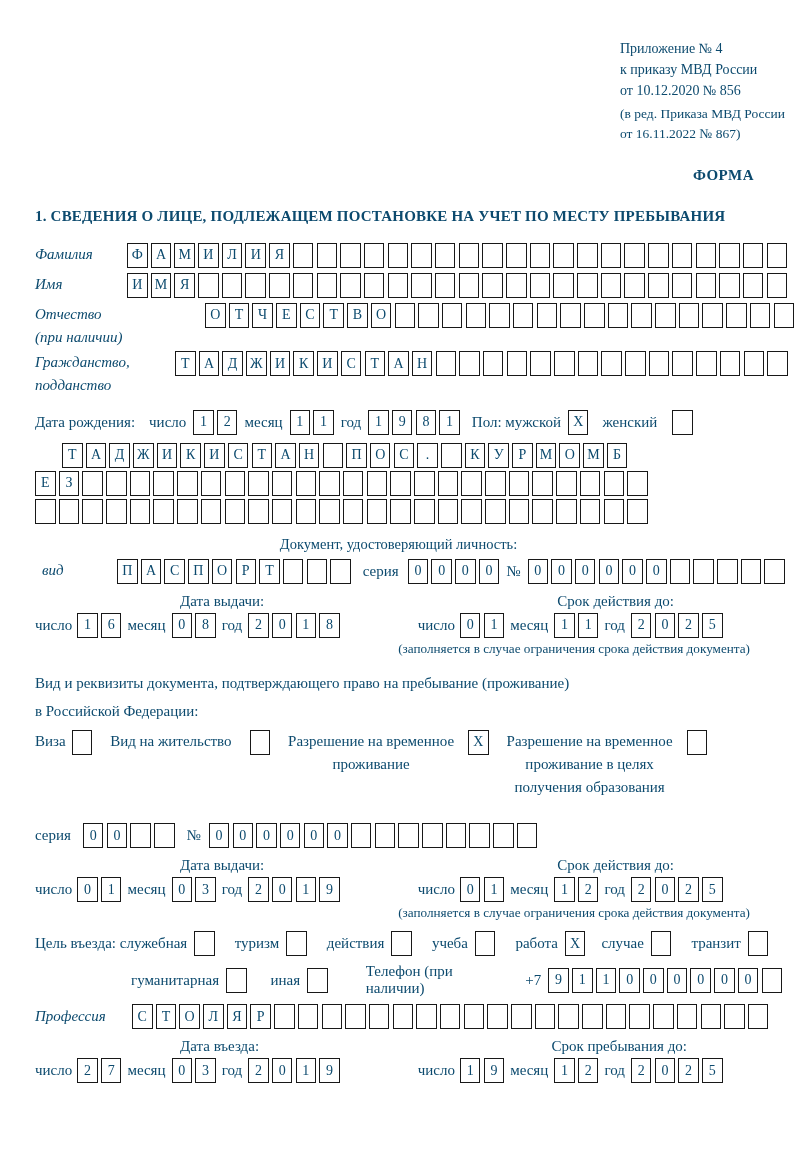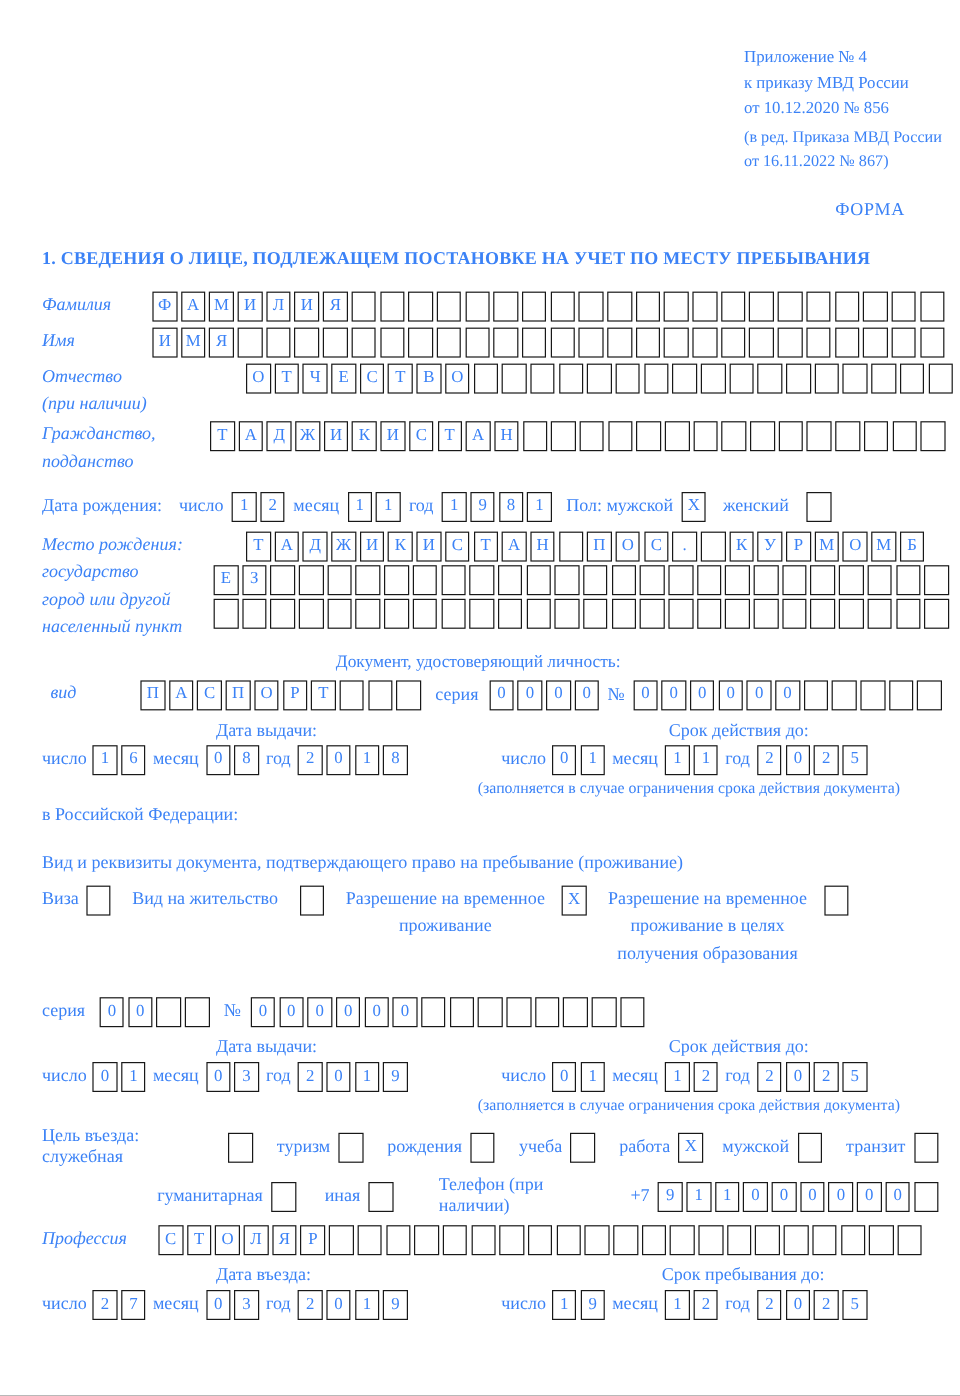--- a/index.html
+++ b/index.html
@@ -1,26 +1,26 @@
 <!DOCTYPE html>
 <html><head>
 <meta charset="utf-8">
 <style>
   * { box-sizing: border-box; }
   html,body { margin:0; padding:0; background:#888; }
   .page {
-    width:800px; height:1163px; margin:0 auto; background:#ffffff; color:#3b82f6;
+    width:800px; height:1163px; margin:0 auto; background:#ffffff; color:#0c4a6e;
     font-family:"Liberation Serif","DejaVu Serif",serif;
     padding:38px 8px 14px 35px; position:relative; overflow:hidden;
   }
   .ml { white-space:pre-line; }
   
   .annex { margin-left:585px; font-size:14px; line-height:1.5; }
   .amend { margin-left:585px; font-size:13.5px; line-height:1.5; margin-top:3px; }
-  .forma { text-align:right; margin-right:38px; margin-top:22px; font-weight:normal; font-size:15px; letter-spacing:.5px; }
+  .forma { text-align:right; margin-right:38px; margin-top:22px; font-weight:bold; font-size:15px; letter-spacing:.5px; }
   
   .title { text-align:center; font-weight:bold; font-size:15.5px; line-height:1.6; margin-top:16px; margin-right:10px; }
   .title .uline { display:inline-block; width:56px; border-bottom:2px solid #222; height:14px; margin-left:8px; }
   .sec-heading { font-weight:bold; font-size:15px; margin-top:24px; letter-spacing:.2px; }
   
   .boxes { display:inline-flex; gap:3.2px; flex-shrink:0; }
   .cell {
     width:20.5px; height:25px; border:1.6px solid #181818; background:#fff;
     display:inline-flex; align-items:center; justify-content:center;
     font-size:14px; line-height:1;
@@ -225,24 +225,20 @@
     <span class="boxes cb">
         <span class="cell">X</span>
       </span>
     <span class="lbl" style="margin-left:14px;">женский</span>
     <span class="boxes cb" style="margin-left:8px;">
         <span class="cell"></span>
       </span>
   </div>
 
   <div class="frow top" style="margin-top:8px;">
-    <span class="lblw ml" style="width:143px;">Место рождения:
-государство
-город или другой
-населенный пункт</span>
     <span>
       <span class="boxes" style="margin-left:27px;">
           <span class="cell">Т</span>
           <span class="cell">А</span>
           <span class="cell">Д</span>
           <span class="cell">Ж</span>
           <span class="cell">И</span>
           <span class="cell">К</span>
           <span class="cell">И</span>
           <span class="cell">С</span>
@@ -400,22 +396,22 @@
       <span class="boxes">
           <span class="cell">2</span>
           <span class="cell">0</span>
           <span class="cell">2</span>
           <span class="cell">5</span>
         </span>
     </span>
   </div>
   <div class="note">(заполняется в случае ограничения срока действия документа)</div>
 
+  <div class="plain">Вид и реквизиты документа, подтверждающего право на пребывание (проживание)</div>
   <div class="plain" style="margin-top:0;">в Российской Федерации:</div>
-  <div class="plain">Вид и реквизиты документа, подтверждающего право на пребывание (проживание)</div>
 
   <div class="cbrow">
     <span class="txt">Виза</span>
     <span class="boxes cb gap6">
         <span class="cell"></span>
       </span>
     <span class="txt gap18">Вид на жительство</span>
     <span class="boxes cb gap18">
         <span class="cell"></span>
       </span>
@@ -507,33 +503,33 @@
 
   <div class="purpose-row">
     <span class="t">Цель въезда: служебная</span>
     <span class="boxes cb">
         <span class="cell"></span>
       </span>
     <span class="t" style="margin-left:10px;">туризм</span>
     <span class="boxes cb">
         <span class="cell"></span>
       </span>
-    <span class="t" style="margin-left:10px;">рождения</span>
+    <span class="t" style="margin-left:10px;">действия</span>
     <span class="boxes cb">
         <span class="cell"></span>
       </span>
     <span class="t" style="margin-left:10px;">учеба</span>
     <span class="boxes cb">
         <span class="cell"></span>
       </span>
     <span class="t" style="margin-left:10px;">работа</span>
     <span class="boxes cb">
         <span class="cell">X</span>
       </span>
-    <span class="t" style="margin-left:6px;">мужской</span>
+    <span class="t" style="margin-left:6px;">случае</span>
     <span class="boxes cb">
         <span class="cell"></span>
       </span>
     <span class="t" style="margin-left:10px;">транзит</span>
     <span class="boxes cb">
         <span class="cell"></span>
       </span>
   </div>
   <div class="purpose-row" style="margin-top:7px;">
     <span class="t" style="margin-left:96px;">гуманитарная</span>

